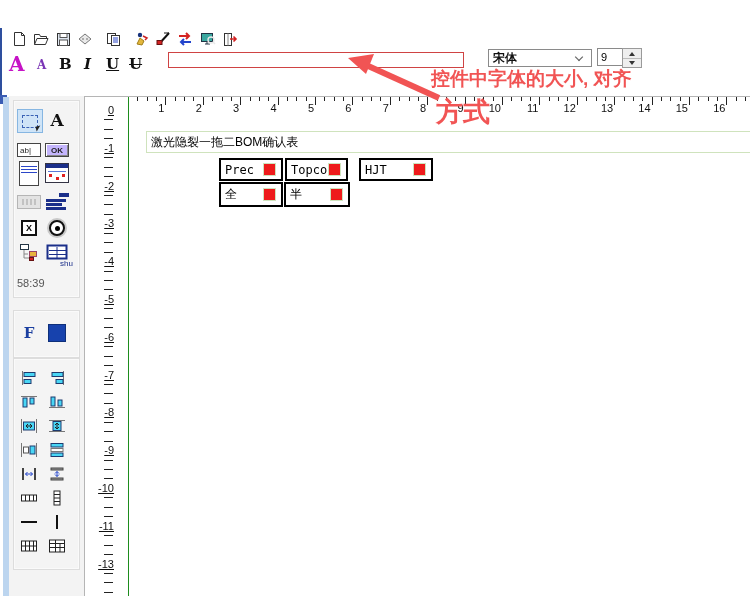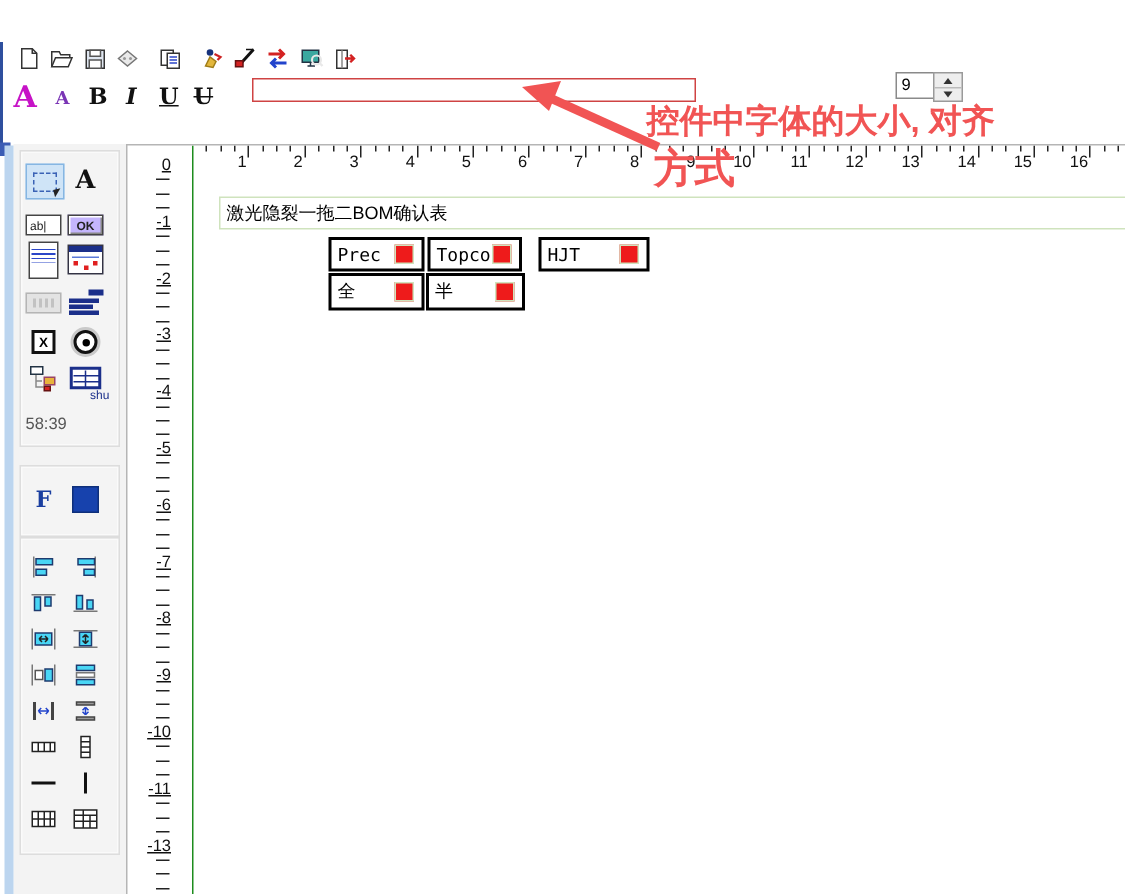--- a/index.html
+++ b/index.html
@@ -39,21 +39,21 @@
   .spup{top:0;border-bottom:1px solid #bbb;}
   .spdn{top:9px;}
   .tri-up{width:0;height:0;border-left:3px solid transparent;border-right:3px solid transparent;border-bottom:4px solid #333;}
   .tri-dn{width:0;height:0;border-left:3px solid transparent;border-right:3px solid transparent;border-top:4px solid #333;}
 
   
   .tabs{position:absolute;left:16px;top:78px;height:18px;display:flex;gap:17px;}
   .tab{font-size:14px;color:var(--tab-blue,#0a47c0);cursor:default;white-space:nowrap;}
 
   
-  .ann1{position:absolute;left:431px;top:66px;font-size:22px;font-weight:bold;
+  .ann1{position:absolute;left:431px;top:66px;font-size:19px;font-weight:bold;
     color:var(--annotation-red,#f15454);white-space:nowrap;z-index:30;}
   .ann2{position:absolute;left:436px;top:94px;font-size:27px;font-weight:bold;
     color:var(--annotation-red,#f15454);z-index:30;}
   .annarrow{position:absolute;left:344px;top:50px;z-index:30;}
 
   
   .edge-line{position:absolute;left:0;top:28px;width:2px;height:70px;background:#2e4f9e;}
   .edge-chip{position:absolute;left:0;top:95px;width:7px;height:9px;background:#3a5cb4;}
   .left-col{position:absolute;left:9px;top:96px;width:75px;height:500px;background:#f3f3f3;}
   .blue-strip{position:absolute;left:3px;top:97px;width:6px;height:499px;background:#bcd5ef;}
@@ -197,20 +197,24 @@
   </div>
 
   <div class="formatbar">
     <span class="fmt bigA">A</span>
     <span class="fmt smallA">A</span>
     <span class="fmt b">B</span>
     <span class="fmt i">I</span>
     <span class="fmt u">U</span>
     <span class="fmt s">U</span>
     <input class="redinput" value="" style="">
+    <div class="combo">
+      <span class="val">宋体</span>
+      <span class="chev"></span>
+    </div>
     <div class="spinbox">9</div>
     <div class="spinbtns">
       <span class="spup">
           <i class="tri-up"></i>
         </span>
       <span class="spdn">
           <i class="tri-dn"></i>
         </span>
     </div>
   </div>

